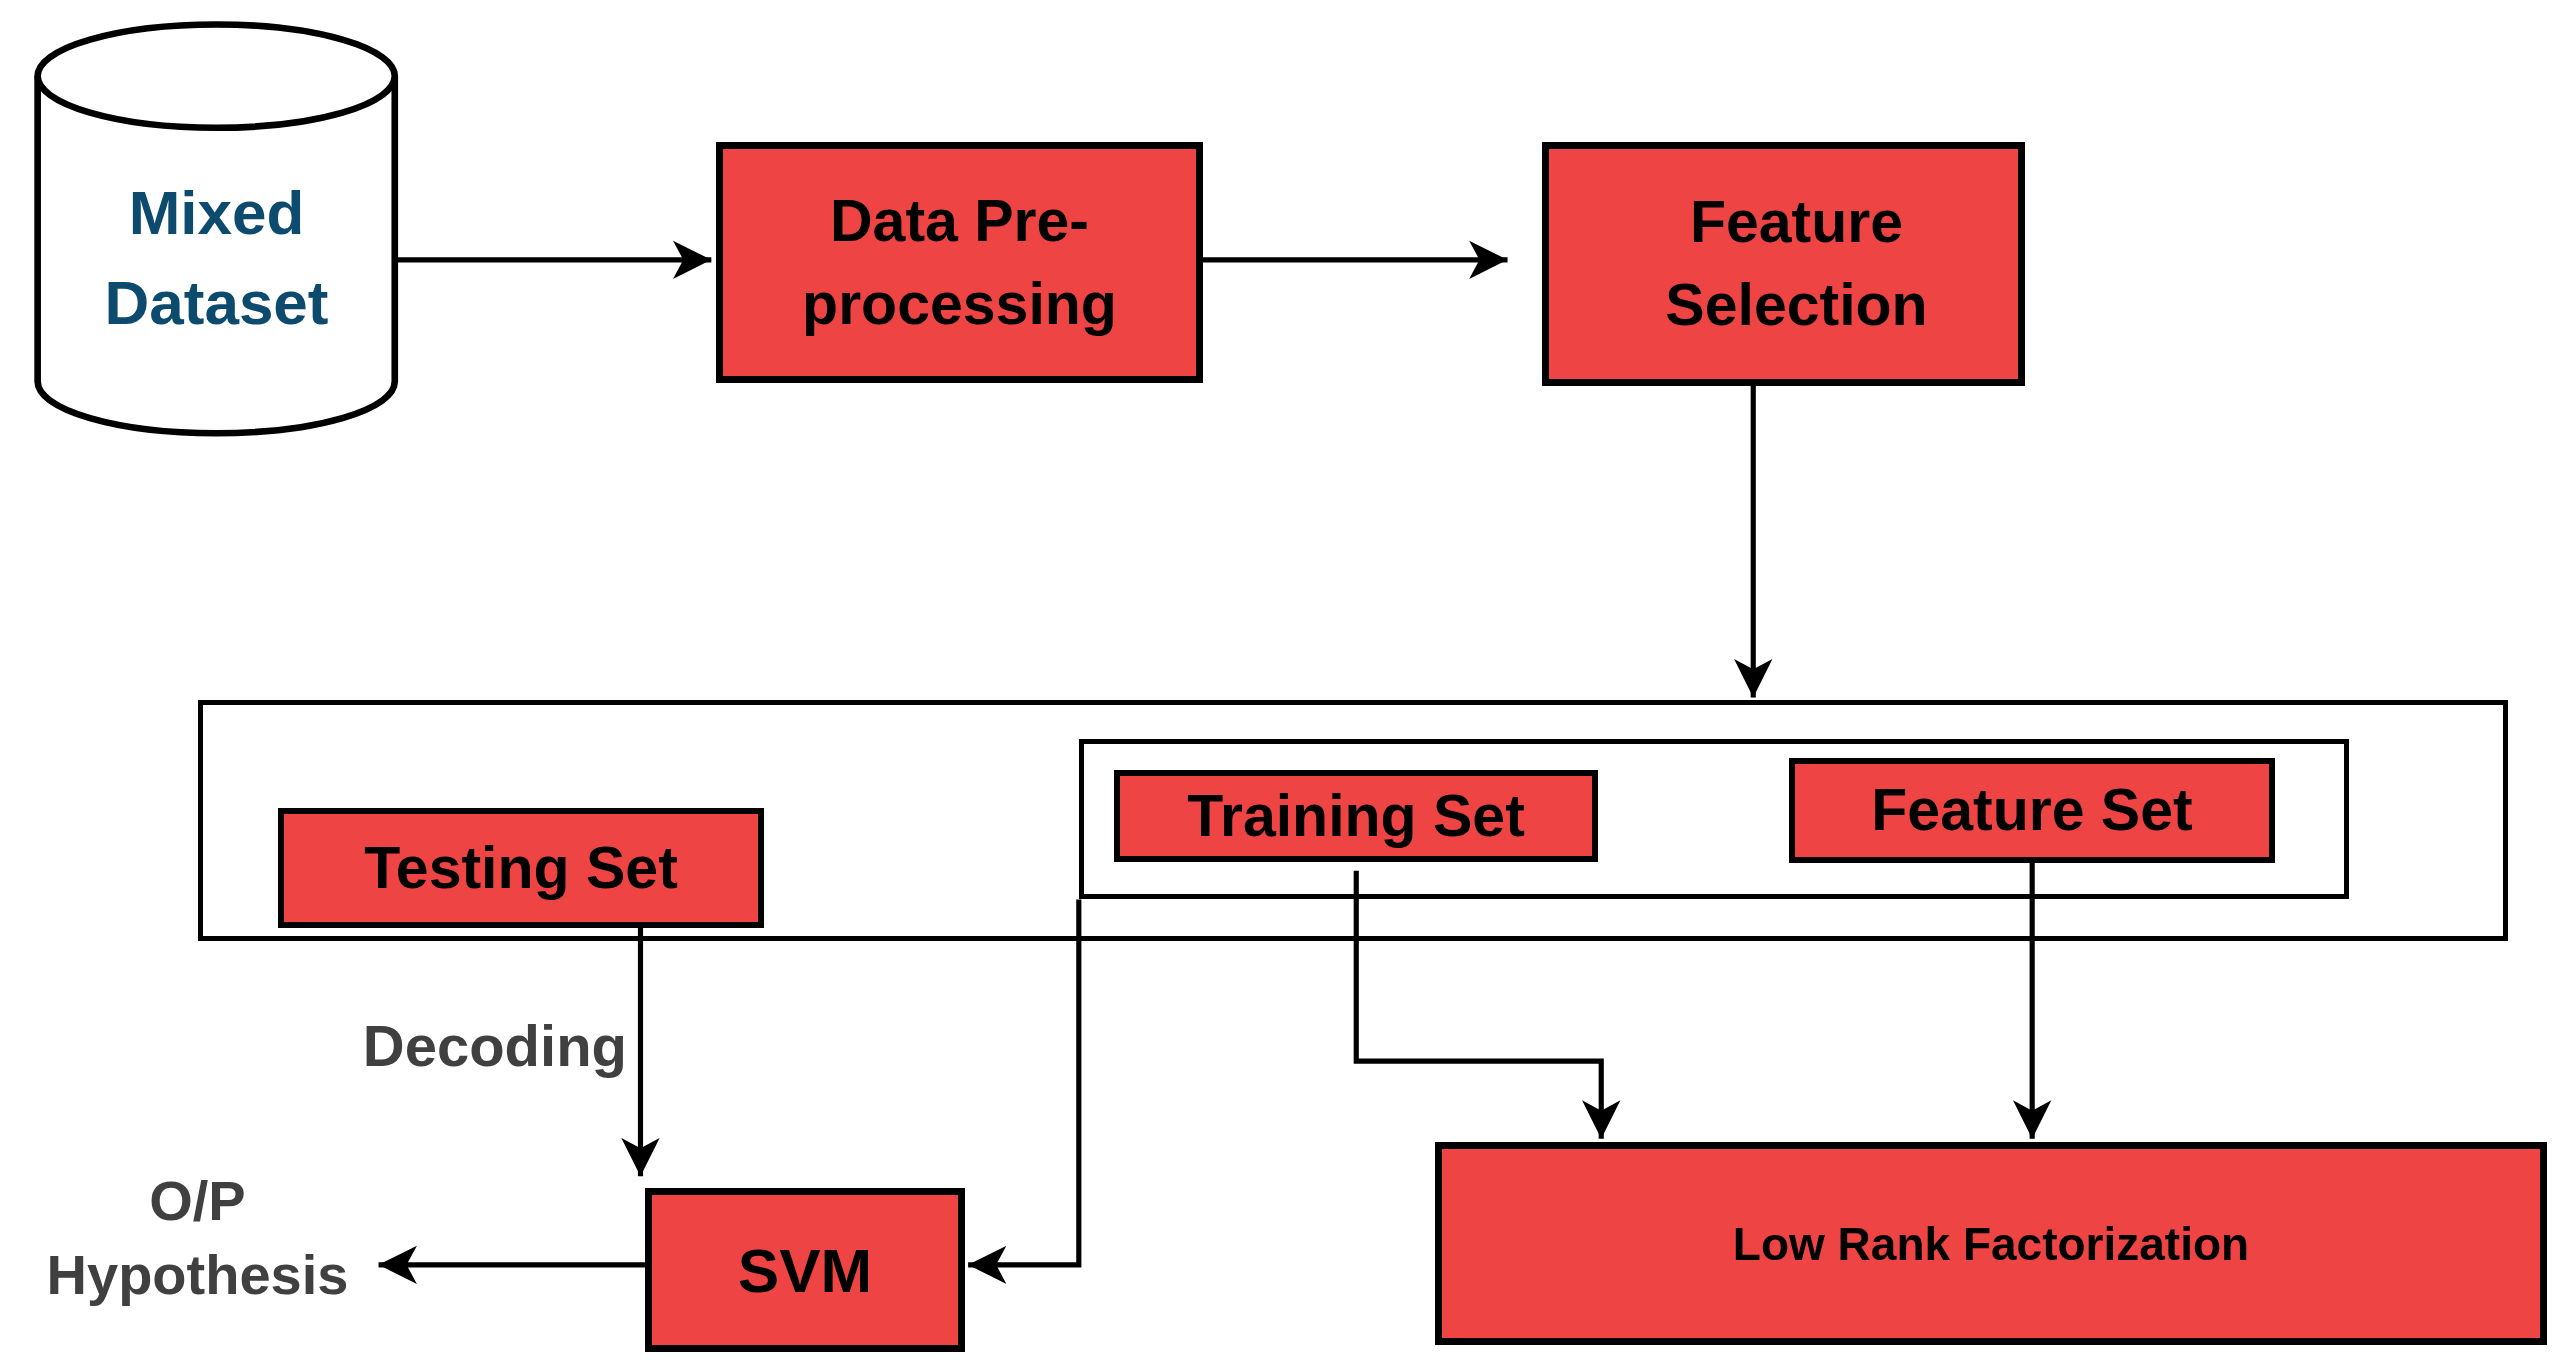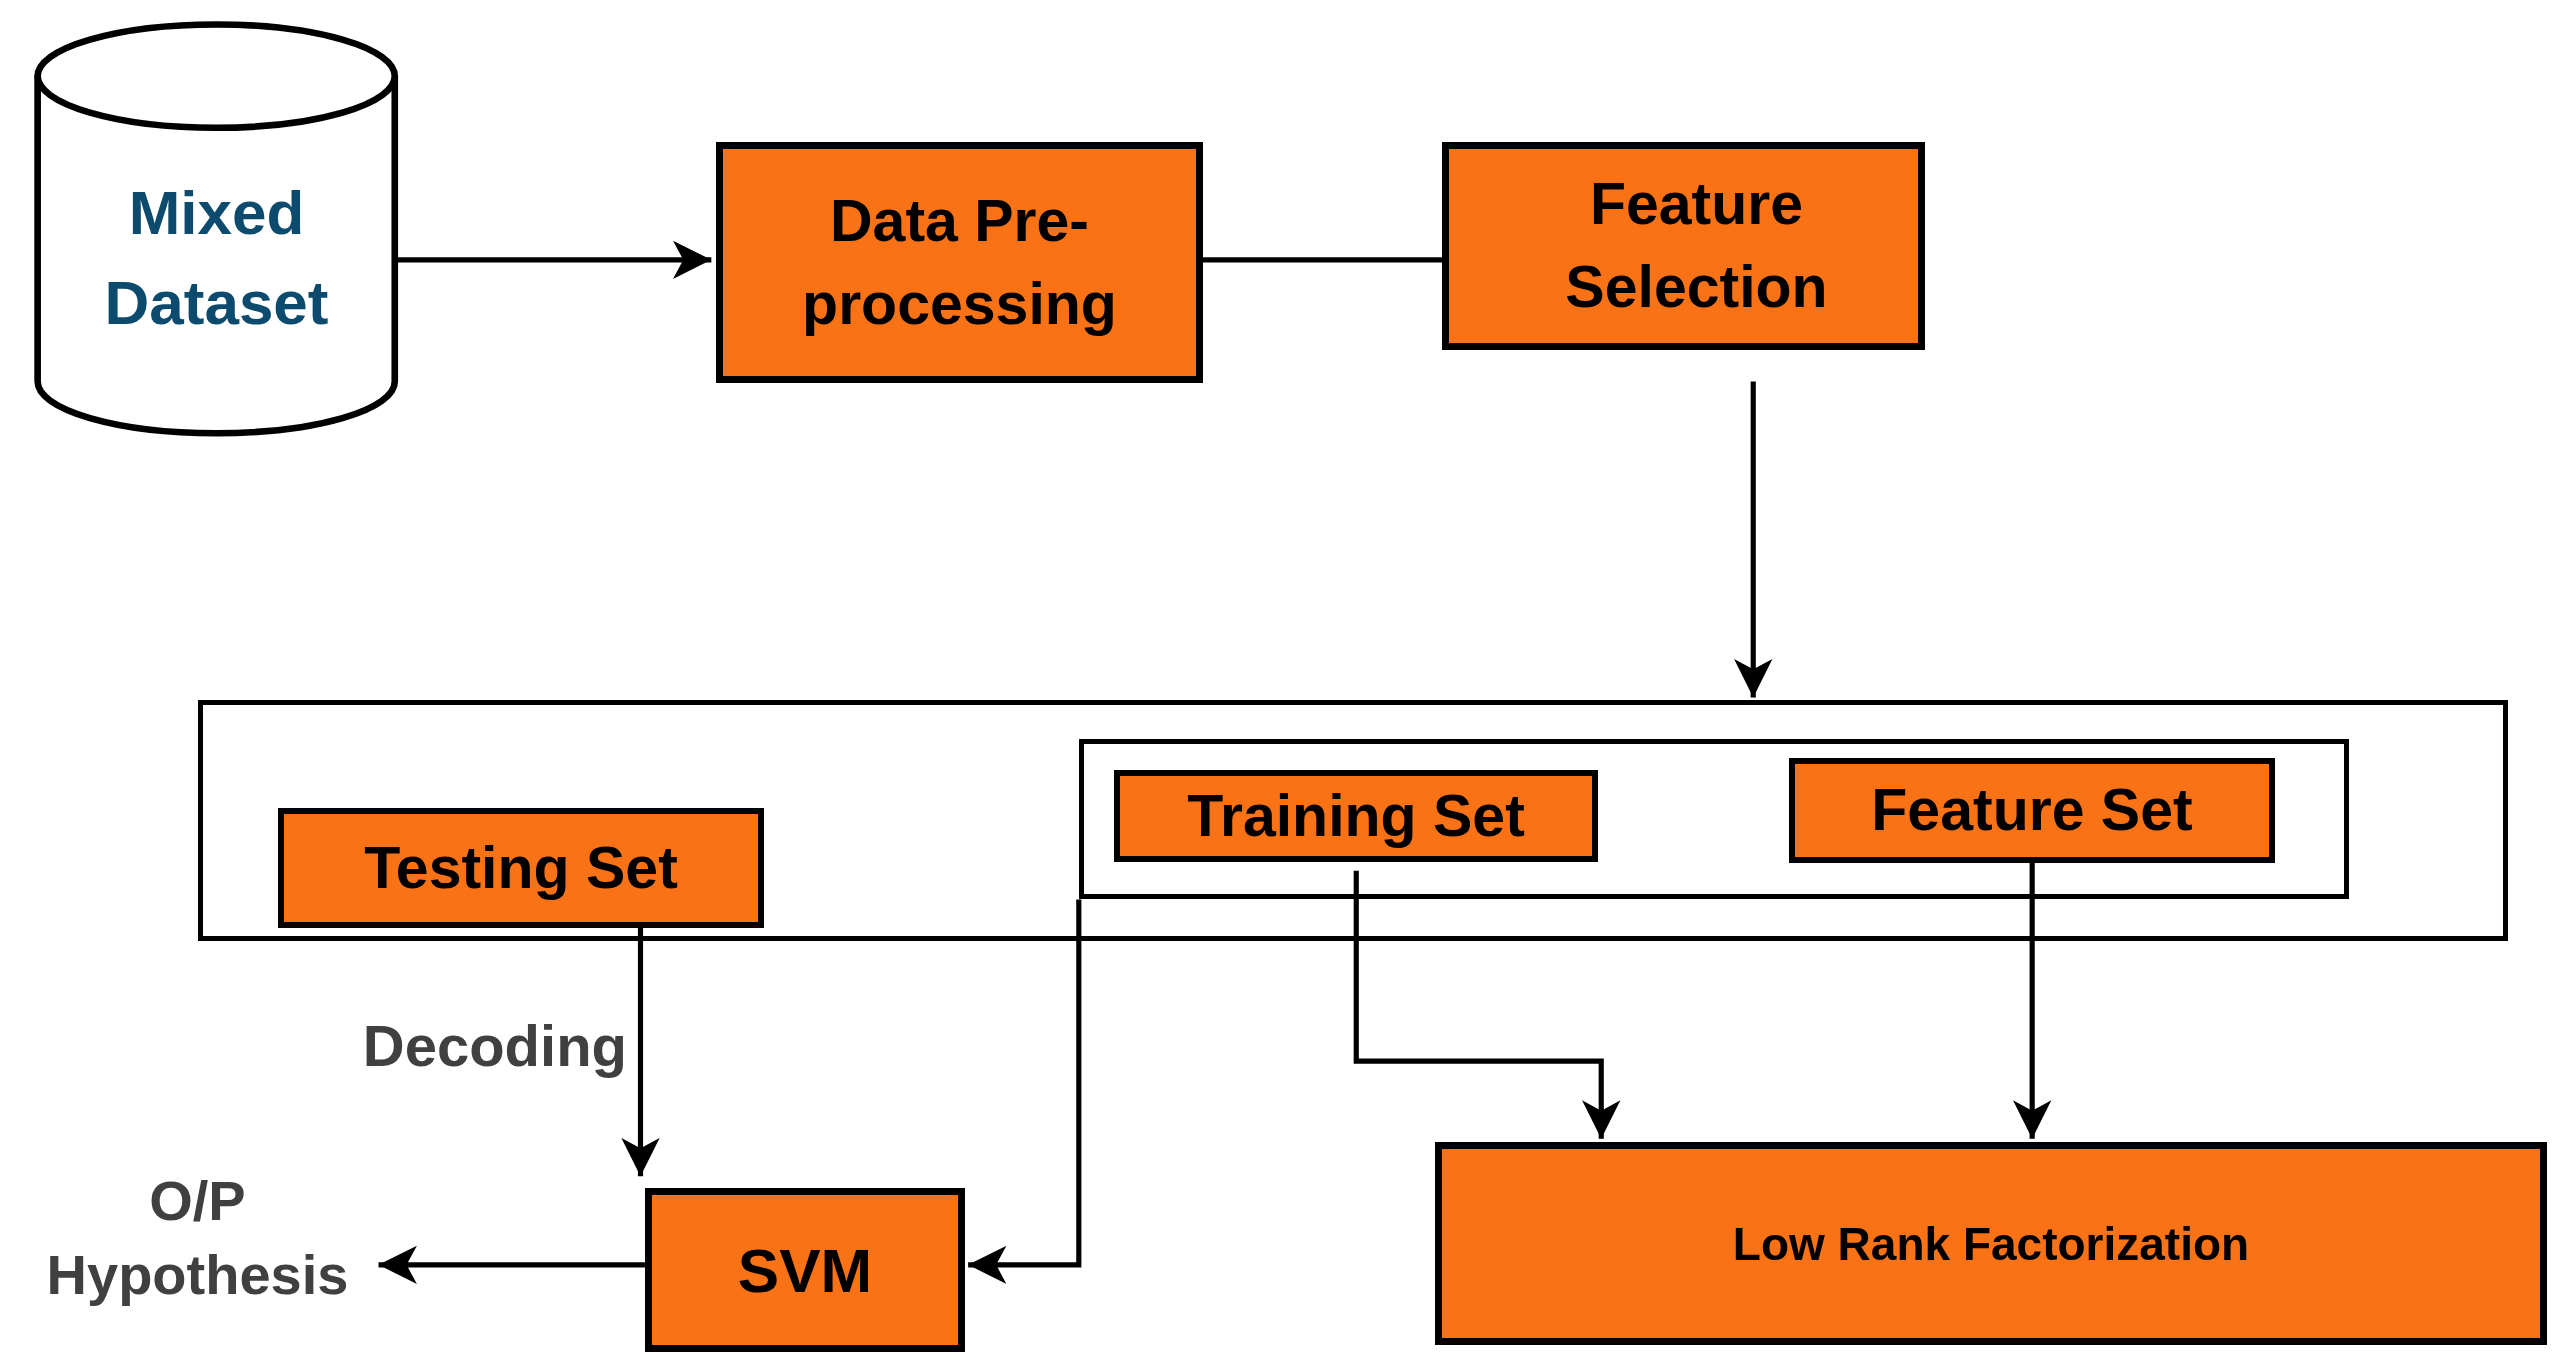--- a/index.html
+++ b/index.html
@@ -19,21 +19,21 @@
     background:#ffffff;
   }
   .wires{
     position:absolute;
     left:0; top:0;
     z-index:2;
   }
   .node{
     position:absolute;
     box-sizing:border-box;
-    background:#f97316;
+    background:#ef4444;
     border:7.4px solid #000000;
     display:flex;
     align-items:center;
     justify-content:center;
     text-align:center;
     font-weight:700;
     color:#000000;
     white-space:pre-line;
     z-index:3;
   }
@@ -105,21 +105,21 @@
 
     <line x1="874" y1="1714" x2="513" y2="1714" stroke="#000000" stroke-width="7" marker-end="url(#arr)"></line>
   </svg>
 
   <div class="cyl-label" style="left:52px; top:166px; width:329px; height:184px;">Mixed
 Dataset</div>
 
   <div class="node proc-box" style="left:716px; top:142px; width:487px; height:241px;">Data Pre-
 processing</div>
 
-  <div class="node proc-box" style="left:1442px; top:142px; width:483px; height:208px;padding-left:26px;">Feature
+  <div class="node proc-box" style="left:1542px; top:142px; width:483px; height:244px;padding-left:26px;">Feature
 Selection</div>
 
   <div class="node container-box" style="left:198px; top:700px; width:2310px; height:241px;"></div>
 
   <div class="node container-box" style="left:1079px; top:739px; width:1270px; height:160px;"></div>
 
   <div class="node small-box" style="left:278px; top:760px; width:486px; height:120px;margin-top:48px;">Testing Set</div>
 
   <div class="node small-box" style="left:1114px; top:770px; width:484px; height:92px;">Training Set</div>
 

